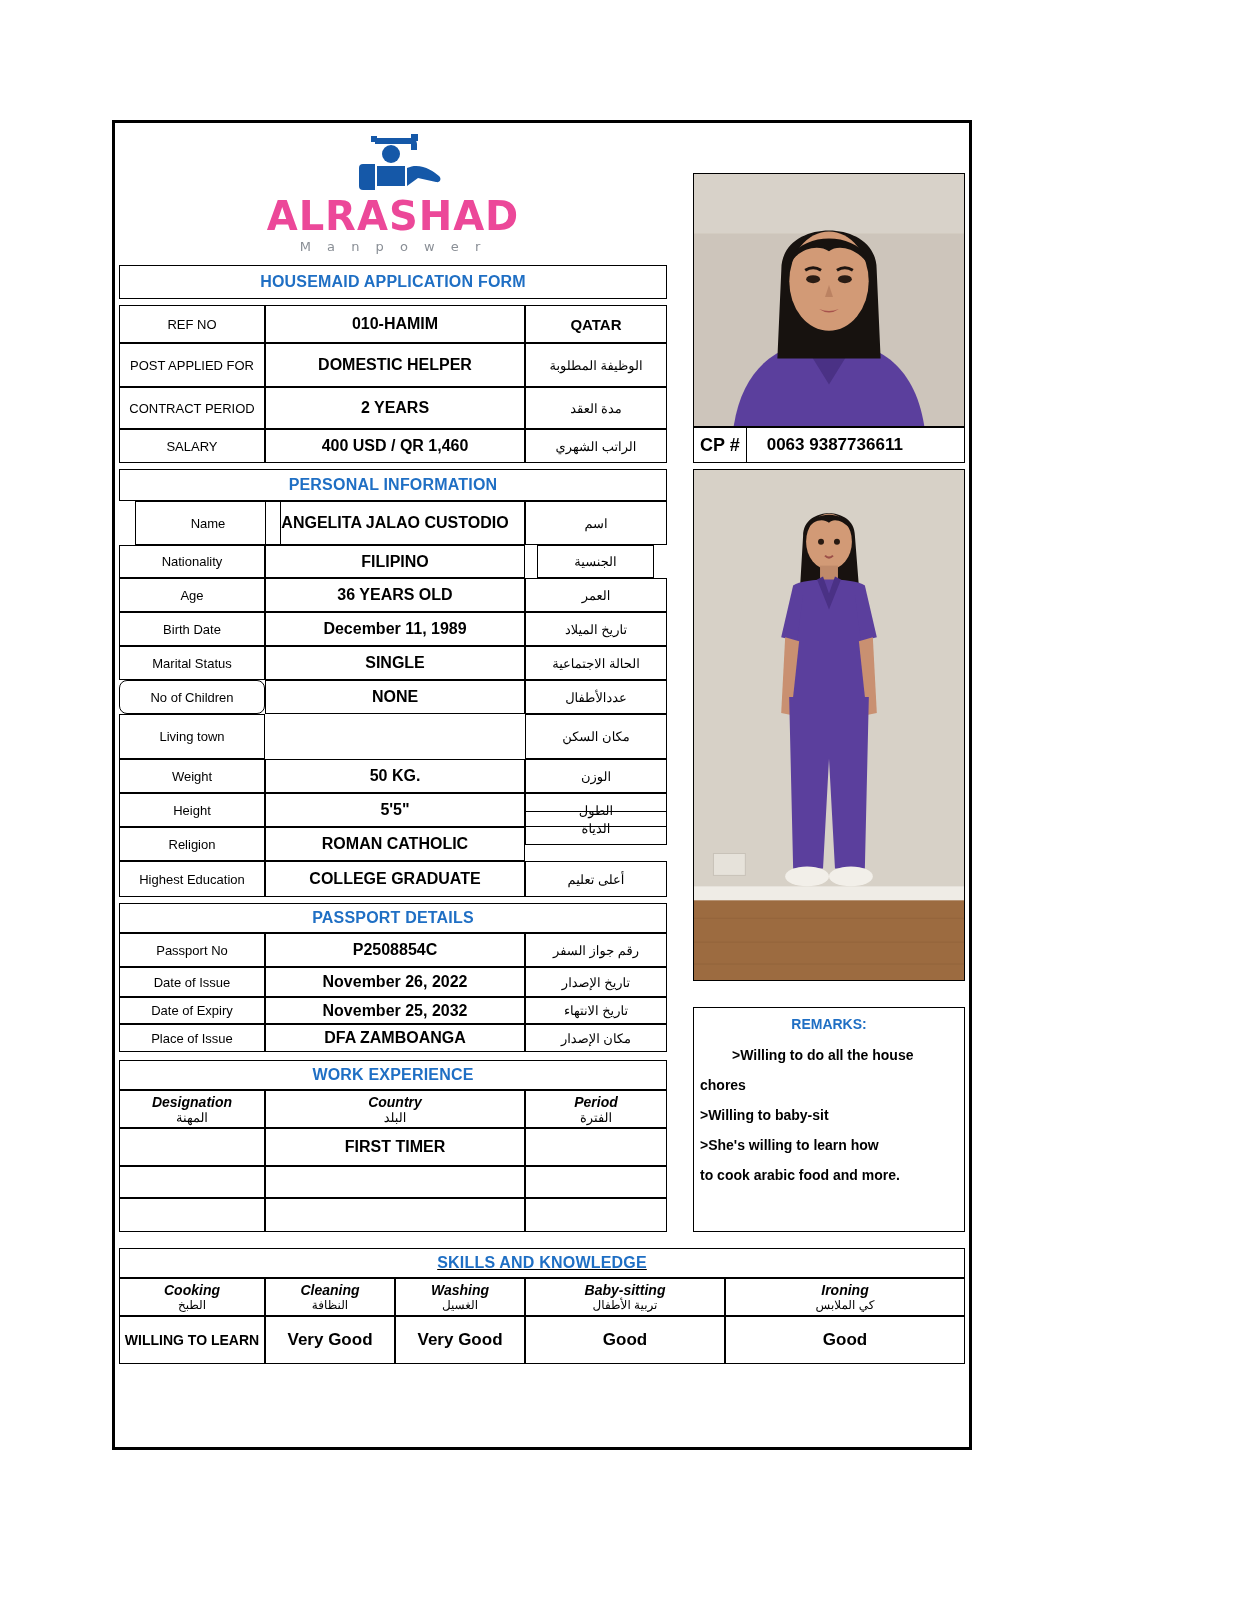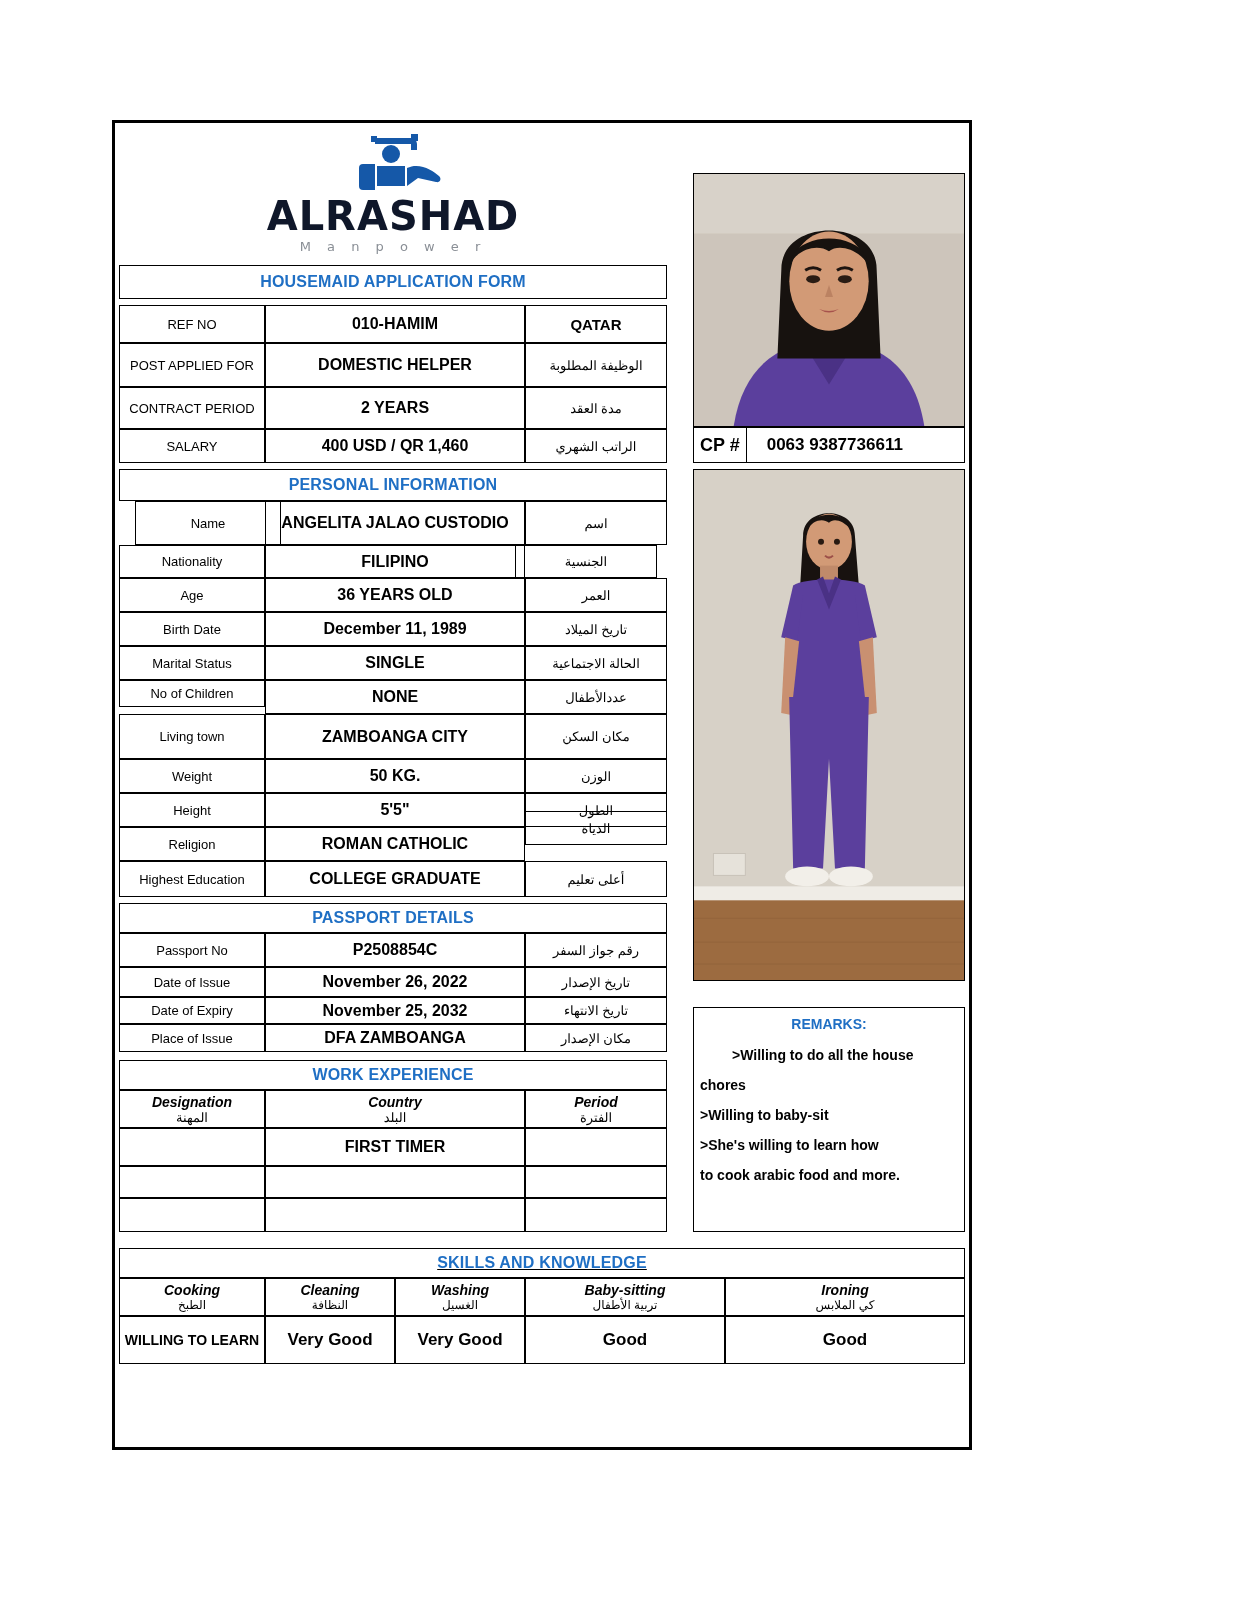--- a/index.html
+++ b/index.html
@@ -80,21 +80,21 @@
     display: flex;
     flex-direction: column;
     align-items: center;
     justify-content: center;
   }
   .logo-mark { width: 120px; height: 62px; }
   .logo-text {
     font-family: "DejaVu Sans", sans-serif;
     font-weight: bold;
     font-size: 40px;
-    color: #0f172a;
+    color: #ec4899;
     letter-spacing: 1px;
     line-height: 1;
     margin-top: 2px;
   }
   .logo-sub {
     font-family: "DejaVu Sans", sans-serif;
     font-size: 13px;
     color: #8a8f96;
     letter-spacing: 6px;
     margin-top: 3px;
@@ -273,21 +273,21 @@
     <div class="blk" style="left:410px; top:378px; width:142px; height:44px;">
         <span class="ar">اسم</span>
       </div>
 
     <div class="blk" style="left:4px; top:422px; width:146px; height:33px;">
         <span class="label">Nationality</span>
       </div>
     <div class="blk" style="left:150px; top:422px; width:260px; height:33px;">
         <span class="value">FILIPINO</span>
       </div>
-    <div class="blk" style="left:400px; top:422px; width:142px; height:33px;text-align:center;">
+    <div class="blk" style="left:422px; top:422px; width:117px; height:33px;text-align:center;">
         <span class="ar">الجنسية</span>
       </div>
 
     <div class="blk" style="left:4px; top:455px; width:146px; height:34px;">
         <span class="label">Age</span>
       </div>
     <div class="blk" style="left:150px; top:455px; width:260px; height:34px;">
         <span class="value">36 YEARS OLD</span>
       </div>
     <div class="blk" style="left:410px; top:455px; width:142px; height:34px;">
@@ -307,35 +307,32 @@
     <div class="blk" style="left:4px; top:523px; width:146px; height:34px;">
         <span class="label">Marital Status</span>
       </div>
     <div class="blk" style="left:150px; top:523px; width:260px; height:34px;">
         <span class="value">SINGLE</span>
       </div>
     <div class="blk" style="left:410px; top:523px; width:142px; height:34px;">
         <span class="ar">الحالة الاجتماعية</span>
       </div>
 
-    <div class="blk" style="left:4px; top:557px; width:146px; height:27px;">
+    <div class="blk" style="left:4px; top:557px; width:146px; height:34px;border-radius:8px;">
         <span class="label">No of Children</span>
       </div>
     <div class="blk" style="left:150px; top:557px; width:260px; height:34px;">
         <span class="value">NONE</span>
       </div>
     <div class="blk" style="left:410px; top:557px; width:142px; height:34px;">
         <span class="ar">عددالأطفال</span>
       </div>
 
     <div class="blk" style="left:4px; top:591px; width:146px; height:45px;">
         <span class="label">Living town</span>
-      </div>
-    <div class="blk" style="left:150px; top:591px; width:260px; height:45px;">
-        <span class="value">ZAMBOANGA CITY</span>
       </div>
     <div class="blk" style="left:410px; top:591px; width:142px; height:45px;">
         <span class="ar">مكان السكن</span>
       </div>
 
     <div class="blk" style="left:4px; top:636px; width:146px; height:34px;">
         <span class="label">Weight</span>
       </div>
     <div class="blk" style="left:150px; top:636px; width:260px; height:34px;">
         <span class="value">50 KG.</span>

